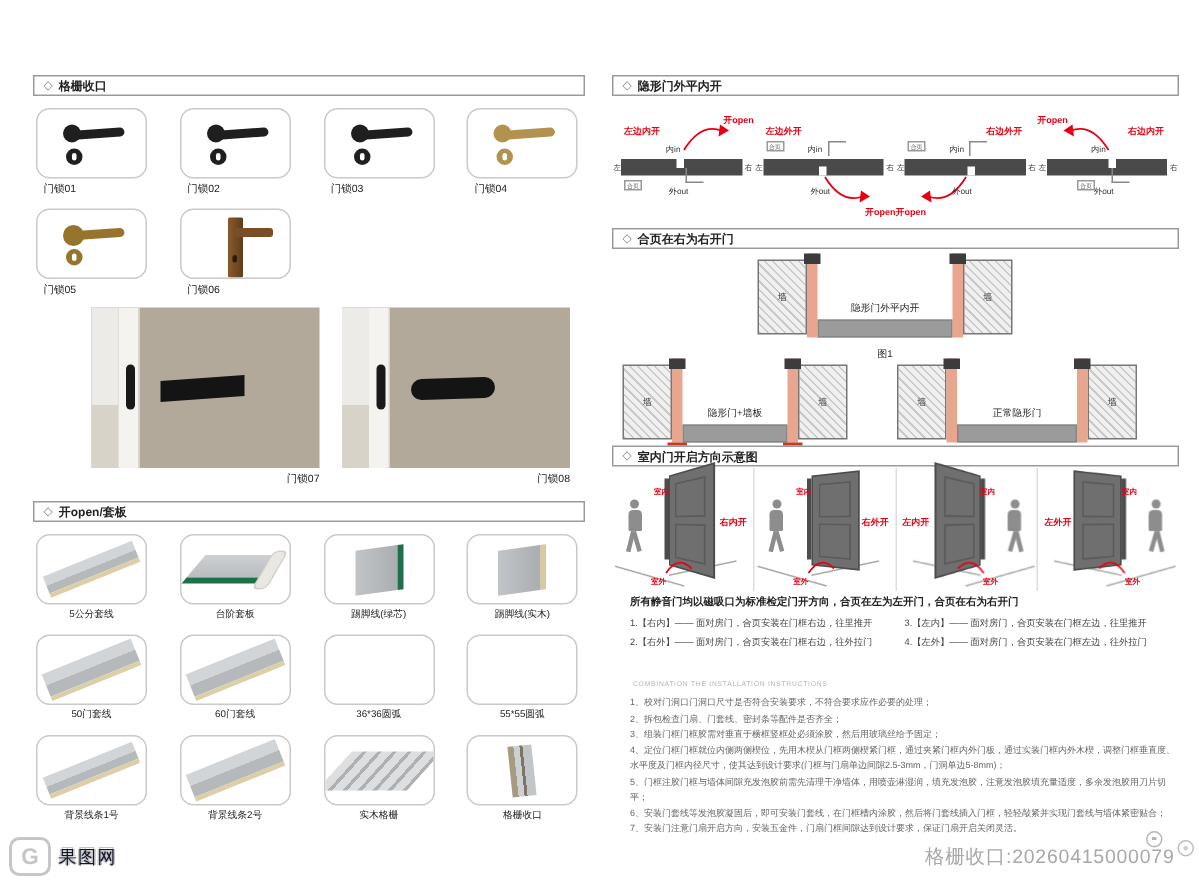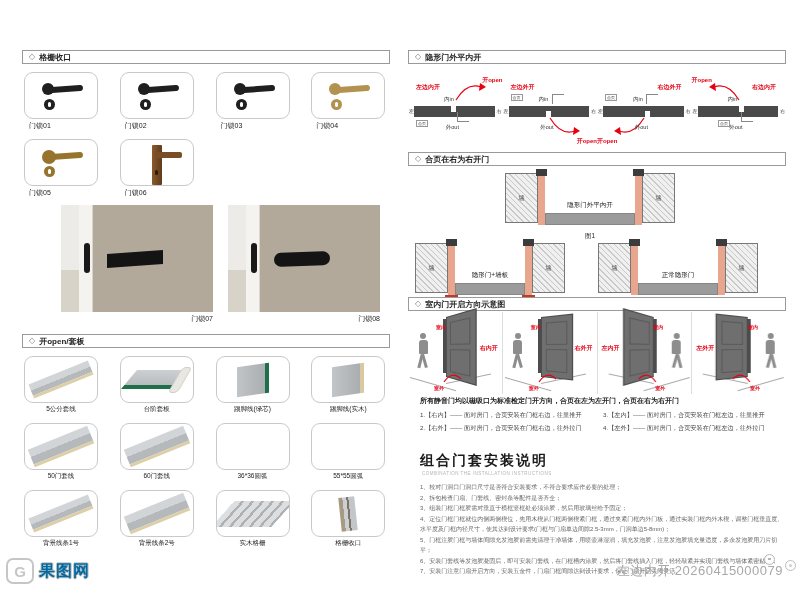--- a/index.html
+++ b/index.html
@@ -110,21 +110,21 @@
   .dn .grid{display:grid;grid-template-columns:1fr 1fr;row-gap:4px;font-size:6.2px;color:#444}
   
   .inst{position:absolute;left:420px;top:452px;width:368px}
   .inst .ttl{font-size:14px;font-weight:bold;color:#1a1a1a;letter-spacing:2px}
   .inst .sub{font-size:4.5px;color:#b5b5b5;letter-spacing:.5px;margin:1px 0 6px 2px}
   .inst .it{font-size:6px;color:#666;line-height:10.5px}
   
   .wm{position:absolute;left:6px;bottom:5px;display:flex;align-items:center;gap:5px}
   .wm .logo{width:24px;height:22px;border:2px solid #c6c6c6;border-radius:7px;color:#c6c6c6;font-weight:bold;
             font-size:15px;display:flex;align-items:center;justify-content:center;background:#fff}
-  .wm .t{font-size:16px;font-weight:bold;color:#0369a1;letter-spacing:1px;
+  .wm .t{font-size:12px;font-weight:normal;color:#0f172a;letter-spacing:1px;
          text-shadow:1px 0 #c3c3c3,-1px 0 #c3c3c3,0 1px #c3c3c3,0 -1px #c3c3c3}
   .imgno{position:absolute;right:16px;bottom:9px;font-size:13px;color:#a8a8a8;letter-spacing:.5px}
   .cam{position:absolute;right:24px;bottom:24px;width:9px;height:9px;border:1px solid #b5b5b5;border-radius:50%;background:#fff}
   .cam::after{content:'';position:absolute;left:2.5px;top:3px;width:3px;height:2px;background:#b5b5b5}
   .pbadge{position:absolute;right:3px;bottom:18px;width:9px;height:9px;border:1px solid #bdbdbd;border-radius:50%}
   .pbadge::after{content:'';position:absolute;left:2.5px;top:2.5px;width:3px;height:3px;border-radius:50%;background:#cfcfcf}
 </style>
 </head>
 <body>
 
@@ -534,30 +534,29 @@
   <div class="b">所有静音门均以磁吸口为标准检定门开方向，合页在左为左开门，合页在右为右开门</div>
   <div class="grid">
     <div>1.【右内】—— 面对房门，合页安装在门框右边，往里推开</div>
     <div>3.【左内】—— 面对房门，合页安装在门框左边，往里推开</div>
     <div>2.【右外】—— 面对房门，合页安装在门框右边，往外拉门</div>
     <div>4.【左外】—— 面对房门，合页安装在门框左边，往外拉门</div>
   </div>
 </div>
 
 <div class="inst">
-  <div class="ttl">组合门套安装说明</div>
   <div class="sub">COMBINATION THE INSTALLATION INSTRUCTIONS</div>
   <div class="it">1、校对门洞口门洞口尺寸是否符合安装要求，不符合要求应作必要的处理；</div>
   <div class="it">2、拆包检查门扇、门套线、密封条等配件是否齐全；</div>
   <div class="it">3、组装门框门框胶需对垂直于横框竖框处必须涂胶，然后用玻璃丝给予固定；</div>
   <div class="it">4、定位门框门框就位内侧两侧楔位，先用木楔从门框两侧楔紧门框，通过夹紧门框内外门板，通过实装门框内外木楔，调整门框垂直度、水平度及门框内径尺寸，使其达到设计要求(门框与门扇单边间隙2.5-3mm，门洞单边5-8mm)；</div>
   <div class="it">5、门框注胶门框与墙体间隙充发泡胶前需先清理干净墙体，用喷壶淋湿润，填充发泡胶，注意发泡胶填充量适度，多余发泡胶用刀片切平；</div>
   <div class="it">6、安装门套线等发泡胶凝固后，即可安装门套线，在门框槽内涂胶，然后将门套线插入门框，轻轻敲紧并实现门套线与墙体紧密贴合；</div>
   <div class="it">7、安装门注意门扇开启方向，安装五金件，门扇门框间隙达到设计要求，保证门扇开启关闭灵活。</div>
 </div>
 
 <div class="wm">
   <div class="logo">G</div>
   <span class="t">果图网</span>
 </div>
 <div class="cam"></div>
-<div class="imgno">左边内开:20260415000079</div>
+<div class="imgno">格栅收口:20260415000079</div>
 <div class="pbadge"></div>
 
 </body></html>

